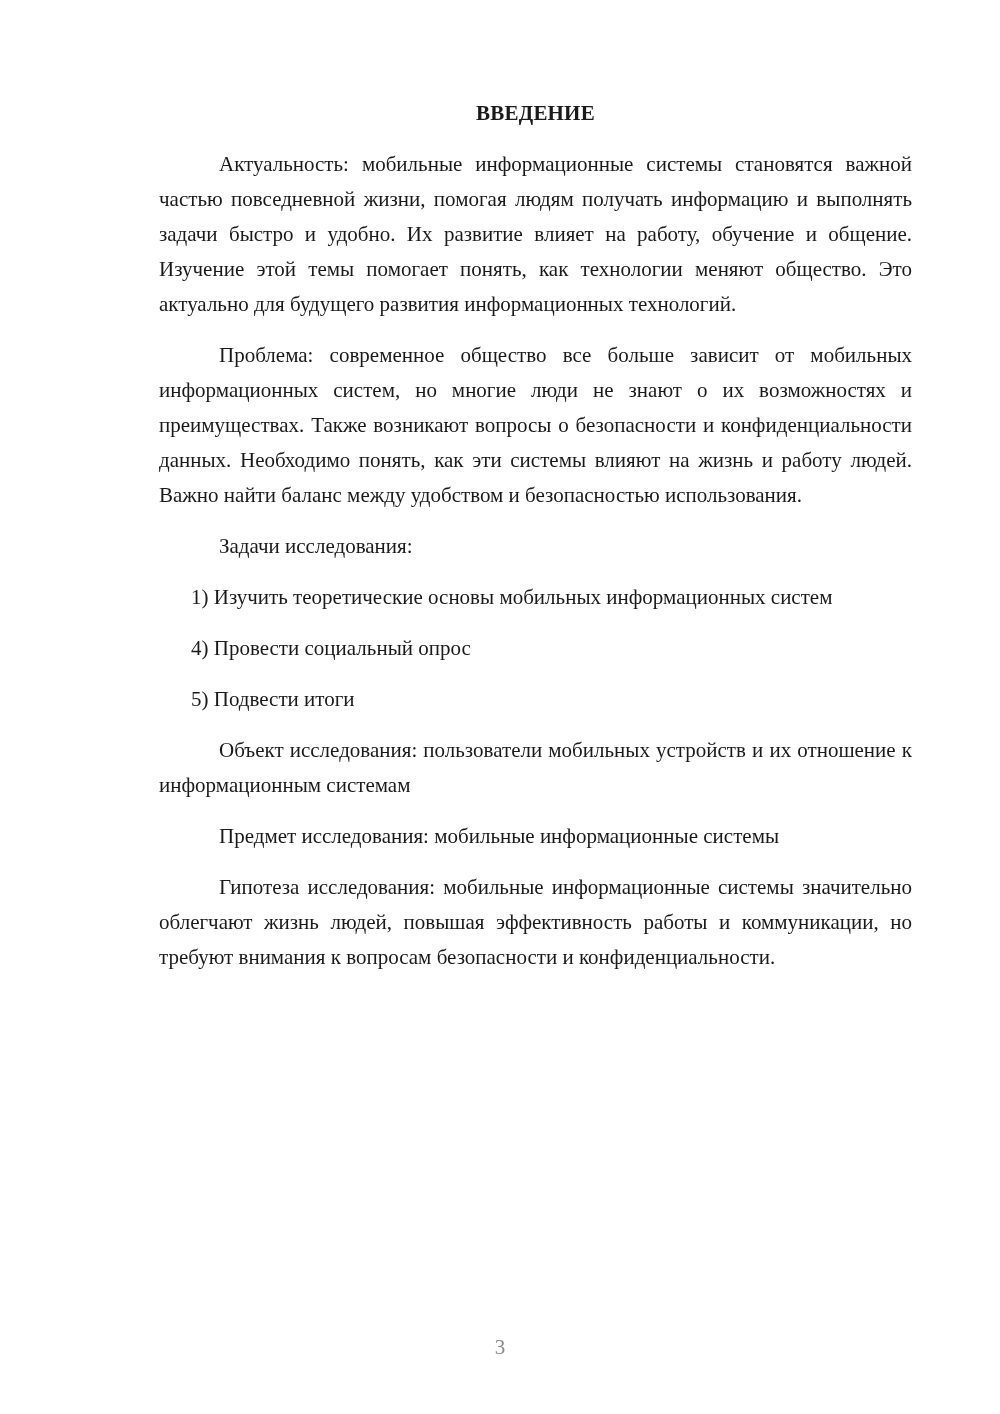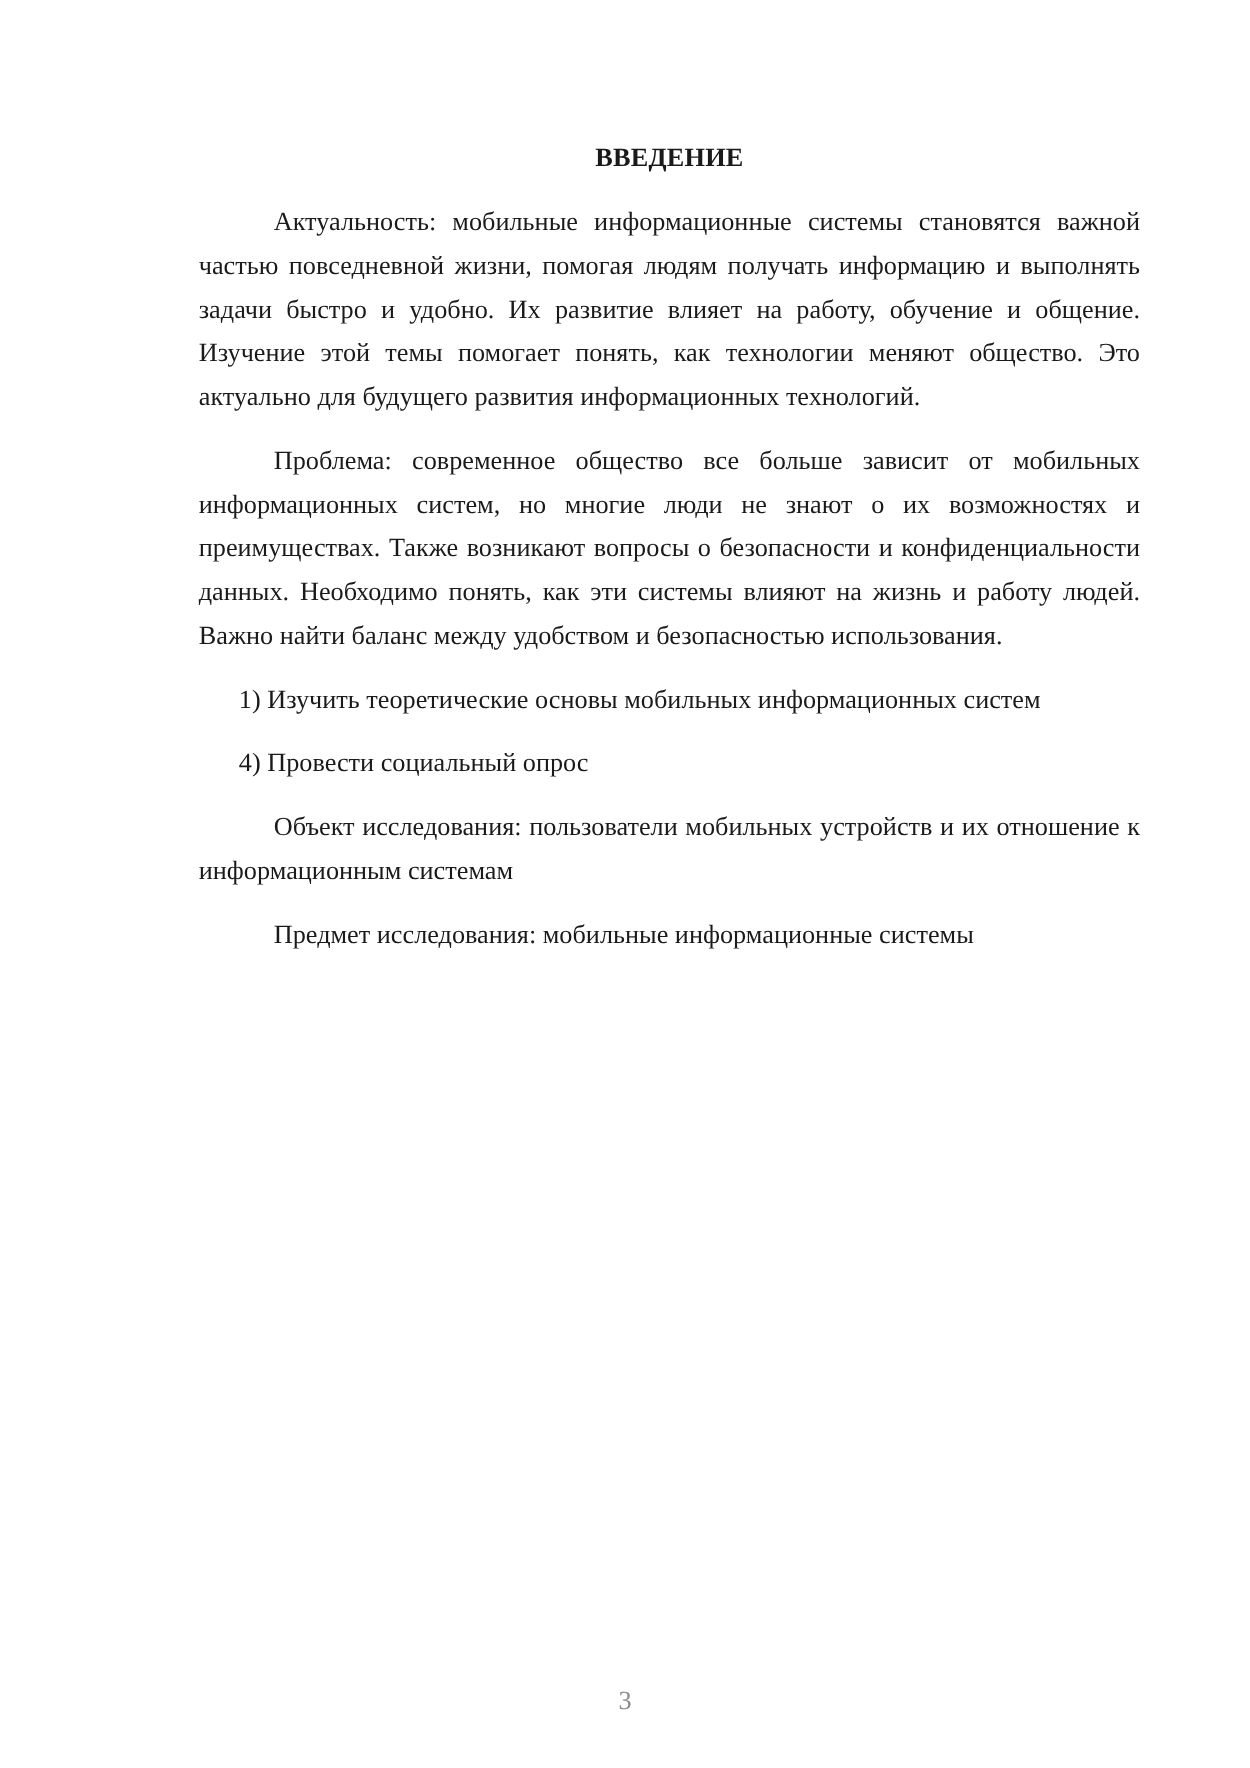--- a/index.html
+++ b/index.html
@@ -10,21 +10,21 @@
     body {
       width: 1000px;
       height: 1414px;
       position: relative;
       overflow: hidden;
       font-family: "Liberation Serif", "DejaVu Serif", serif;
       color: #1a1a1a;
     }
     .page {
       position: absolute;
-      left: 0; top: 17px;
+      left: 0; top: 4px;
       width: 1000px;
       height: 1154px;
       background: #ffffff;
     }
     .content {
       position: absolute;
       left: 143px;
       top: 92px;
       width: 785px;
     }
@@ -62,24 +62,27 @@
 
 <div class="page">
   <div class="content">
     <h1 class="title">ВВЕДЕНИЕ</h1>
 
     <p class="indent">Актуальность: мобильные информационные системы становятся важной частью повседневной жизни, помогая людям получать информацию и выполнять задачи быстро и удобно. Их развитие влияет на работу, обучение и общение. Изучение этой темы помогает понять, как технологии меняют общество. Это актуально для будущего развития информационных технологий.</p>
 
     <p class="indent gap">Проблема: современное общество все больше зависит от мобильных информационных систем, но многие люди не знают о их возможностях и преимуществах. Также возникают вопросы о безопасности и конфиденциальности данных. Необходимо понять, как эти системы влияют на жизнь и работу людей. Важно найти баланс между удобством и безопасностью использования.</p>
 
 
+    <p class="indent gap">Задачи исследования:</p>
 
     <p class="list-indent gap">1) Изучить теоретические основы мобильных информационных систем</p>
     <p class="list-indent gap">4) Провести социальный опрос</p>
+    <p class="list-indent gap">5) Подвести итоги</p>
 
     <p class="indent gap">Объект исследования: пользователи мобильных устройств и их отношение к информационным системам</p>
 
     <p class="indent gap">Предмет исследования: мобильные информационные системы</p>
 
+    <p class="indent gap">Гипотеза исследования: мобильные информационные системы значительно облегчают жизнь людей, повышая эффективность работы и коммуникации, но требуют внимания к вопросам безопасности и конфиденциальности.</p>
   </div>
 
   <div class="page-number">3</div>
 </div>
 
 </body></html>

